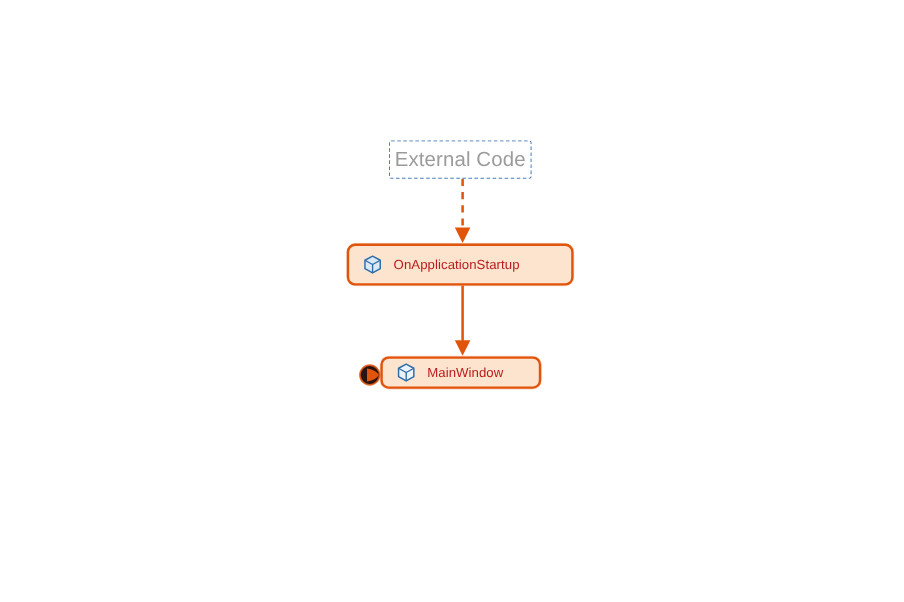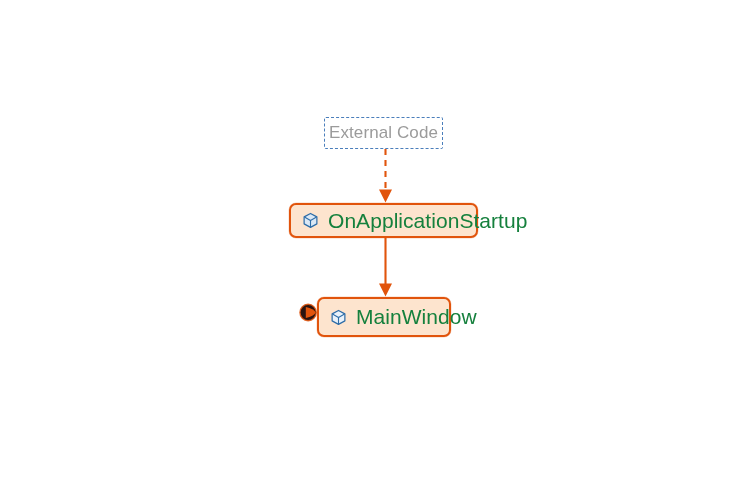--- a/index.html
+++ b/index.html
@@ -62,36 +62,36 @@
   
   .node-frame {
     background: #fde4ce;
     border: 2px solid #e1540c;
     border-radius: 7px;
     padding: 0 14px 0 11px;
     gap: 9px;
     box-shadow: 0 0 0 0.5px rgba(225,84,12,.25);
   }
   .node-frame .label {
-    color: #15803d;
-    font-size: 21px;
+    color: #b91c1c;
+    font-size: 11px;
     letter-spacing: .05px;
   }
 
   #node-startup {
     left: 289px;
     top: 203px;
     width: 189px;
     height: 35px;
   }
   #node-mainwindow {
     left: 317px;
     top: 297px;
     width: 134px;
-    height: 40px;
+    height: 27px;
   }
 
   
   .cube-icon {
     width: 17px;
     height: 17px;
     flex: 0 0 17px;
     display: block;
   }
 

